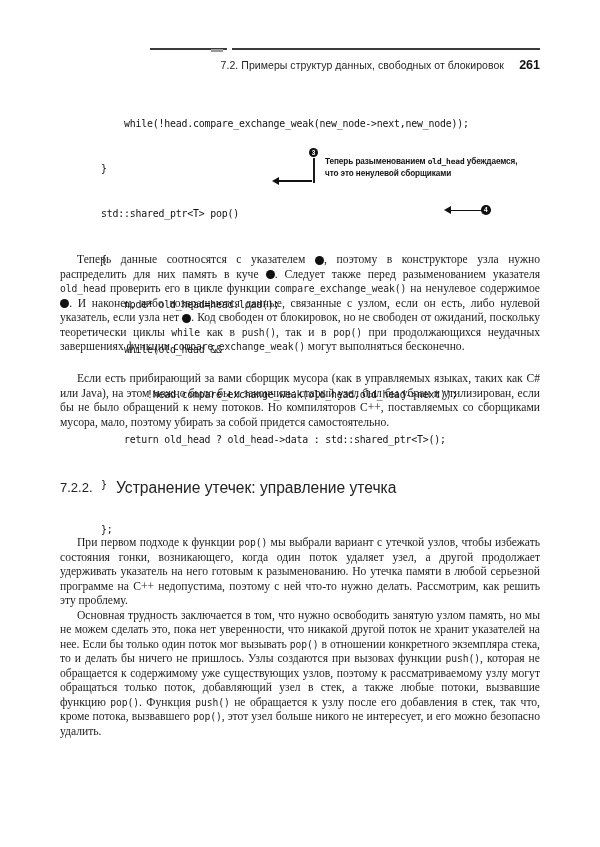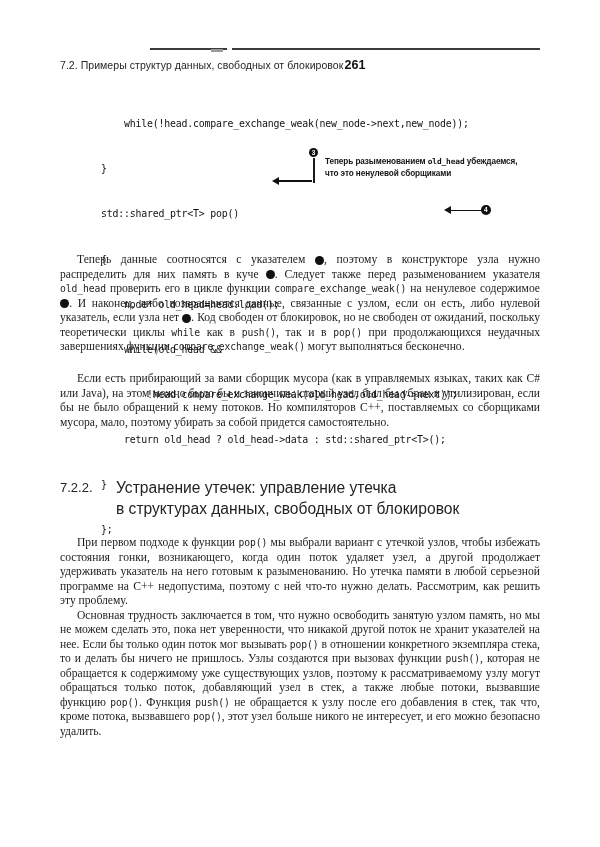--- a/index.html
+++ b/index.html
@@ -55,22 +55,23 @@
     width: 12px;
     height: 3px;
     background: #9a9a9a;
   }
   .runhead-line {
     position: absolute;
     left: 60px;
     right: 60px;
     top: 10px;
     display: flex;
-    justify-content: flex-start;
+    justify-content: flex-end;
     align-items: baseline;
+    gap: 14px;
     font-family: "Liberation Sans", sans-serif;
   }
   .runhead-title {
     font-size: 10.5px;
     color: #262626;
     letter-spacing: 0.005em;
   }
   .runhead-pageno {
     font-size: 12.5px;
     font-weight: bold;
@@ -343,21 +344,20 @@
   </div>
 
   <div class="body-text para-2">
     <p>Если есть прибирающий за вами сборщик мусора (как в управляемых языках, таких как C# или Java), на этом можно было бы и закончить: старый узел был бы убран и утилизирован, если бы не было обращений к нему потоков. Но компиляторов C++, поставляемых со сборщиками мусора, мало, поэтому убирать за собой придется самостоятельно.</p>
   </div>
 
   <div class="section-head">
     <div class="section-num">7.2.2.</div>
     <div class="section-title">
       <span class="l2">Устранение утечек: управление утечка</span>
-      <span class="l2">в структурах данных, свободных от блокировок</span>
     </div>
   </div>
 
   <div class="body-text para-after-head">
     <p><span>При первом подходе к функции </span><code>pop()</code><span> мы выбрали вариант с утечкой узлов, чтобы избежать состояния гонки, возникающего, когда один поток удаляет узел, а другой продолжает удерживать указатель на него готовым к разыменованию. Но утечка памяти в любой серьезной программе на C++ недопустима, поэтому с ней что-то нужно делать. Рассмотрим, как решить эту проблему.</span></p>
     <p><span>Основная трудность заключается в том, что нужно освободить занятую узлом память, но мы не можем сделать это, пока нет уверенности, что никакой другой поток не хранит указателей на нее. Если бы только один поток мог вызывать </span><code>pop()</code><span> в отношении конкретного экземпляра стека, то и делать бы ничего не пришлось. Узлы создаются при вызовах функции </span><code>push()</code><span>, которая не обращается к содержимому уже существующих узлов, поэтому к рассматриваемому узлу могут обращаться только поток, добавляющий узел в стек, а также любые потоки, вызвавшие функцию </span><code>pop()</code><span>. Функция </span><code>push()</code><span> не обращается к узлу после его добавления в стек, так что, кроме потока, вызвавшего </span><code>pop()</code><span>, этот узел больше никого не интересует, и его можно безопасно удалить.</span></p>
   </div>
 
 </div>
 

